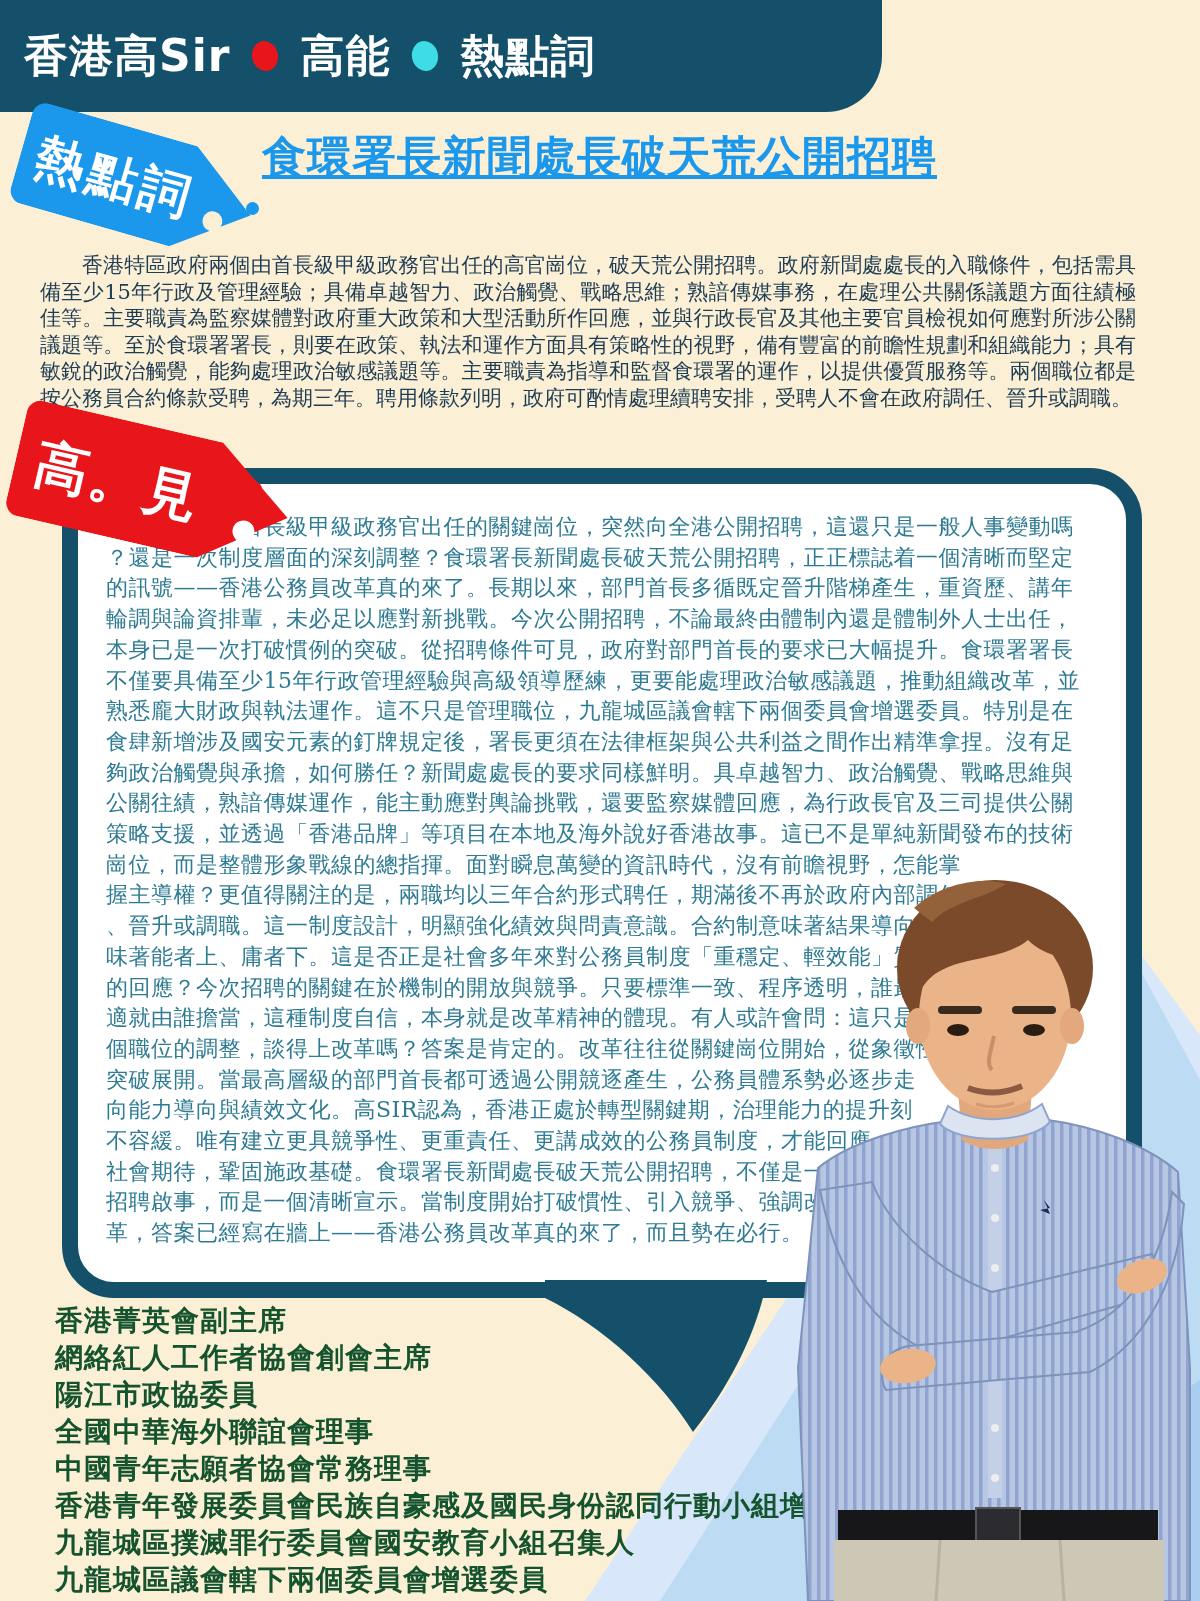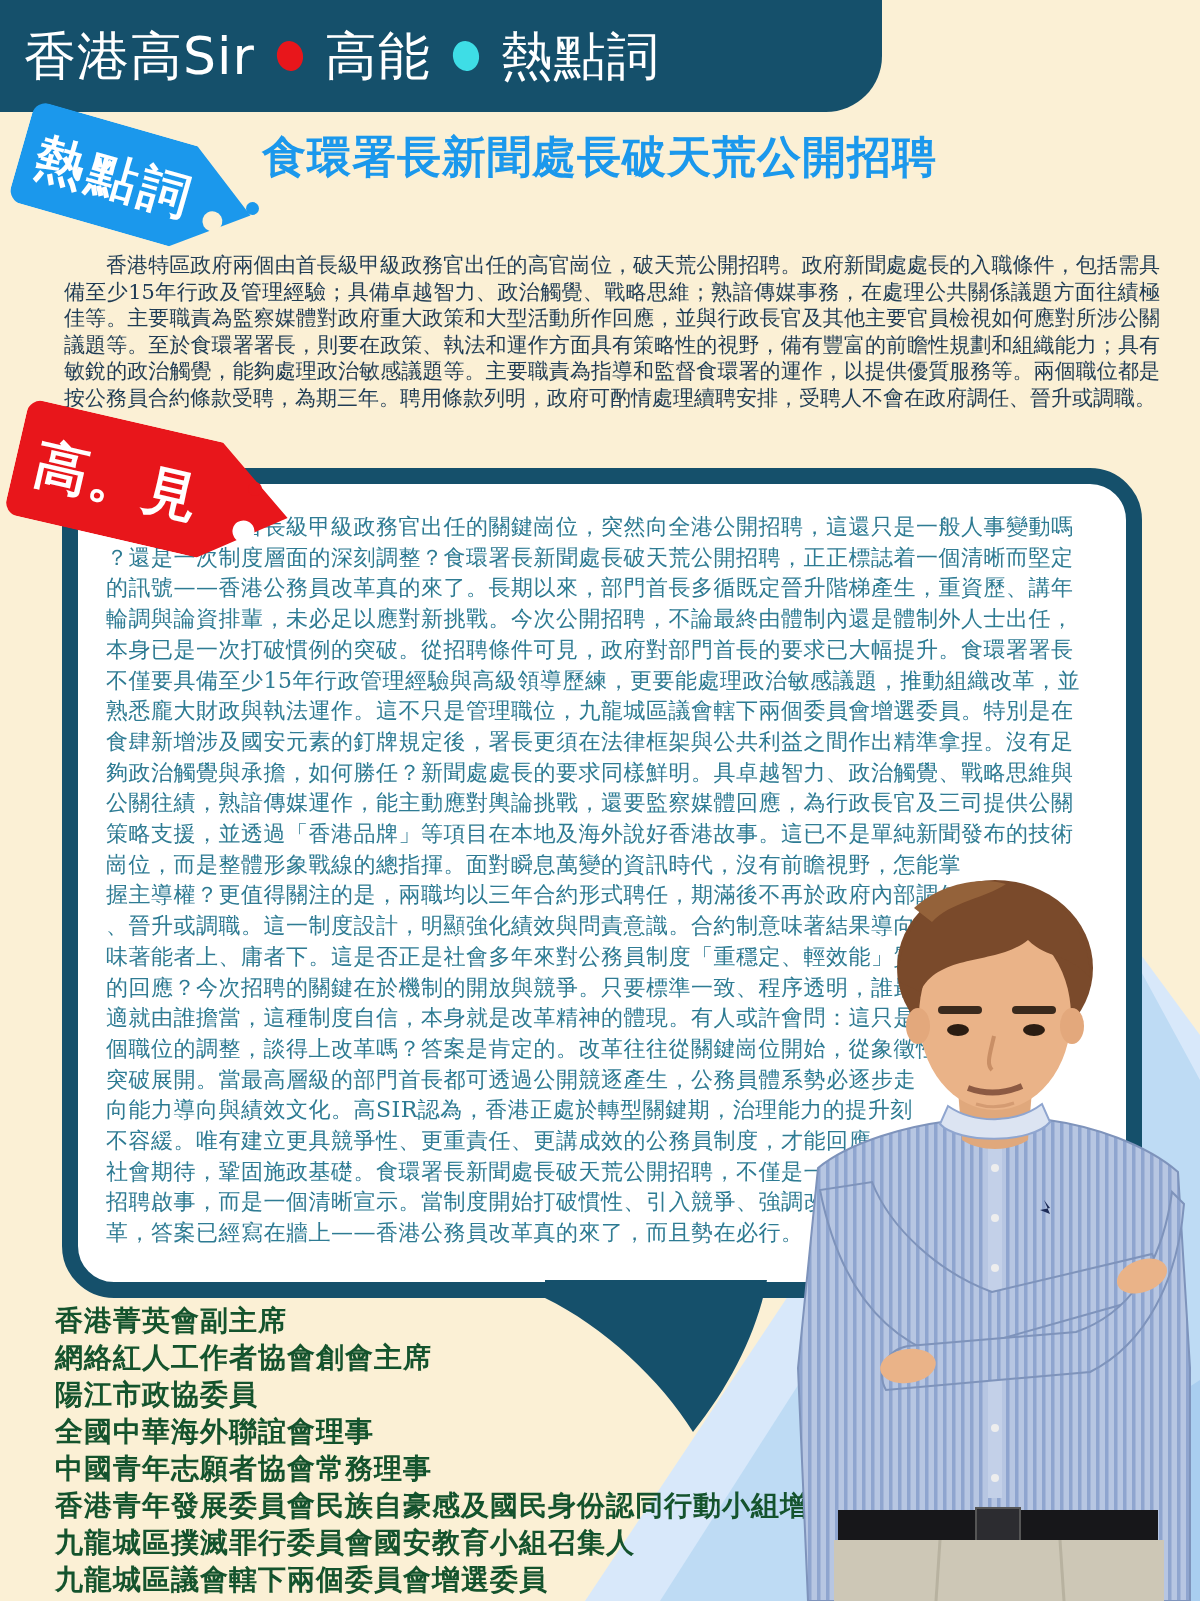--- a/index.html
+++ b/index.html
@@ -10,40 +10,40 @@
   }
   
   .bg-svg{position:absolute;left:0;top:0;width:1200px;height:1601px;z-index:0;}
   
   .header-bar{
     position:absolute;left:0;top:0;width:882px;height:112px;z-index:6;
     background:#15506B;border-bottom-right-radius:56px;
     display:flex;align-items:center;gap:22px;padding-left:24px;box-sizing:border-box;
   }
   .header-seg{
-    color:#FFFFFF;font-size:52px;font-weight:400;line-height:1;
+    color:#FFFFFF;font-size:44px;font-weight:700;line-height:1;
     letter-spacing:1px;white-space:nowrap;
   }
   .dot{width:26px;height:30px;border-radius:50%;display:inline-block;transform:rotate(-12deg);}
   .dot-red{background:#E8161B;}
   .dot-cyan{background:#3EDDE6;}
   
   .tag-wrap{position:absolute;z-index:7;}
   .hot-tag{left:36px;top:100px;transform:rotate(16deg);transform-origin:0 0;}
   .op-tag{left:30px;top:398px;transform:rotate(13deg);transform-origin:0 0;}
   .mini-dot{position:absolute;border-radius:50%;z-index:7;}
   
   .headline{
     position:absolute;left:262px;top:126px;z-index:5;
     color:#1B98EC;font-size:44px;font-weight:800;line-height:61px;
-    letter-spacing:1px;white-space:nowrap;
+    letter-spacing:1px;white-space:nowrap;text-decoration:underline;
   }
   
   .intro{
-    position:absolute;left:64px;top:252px;width:1096px;z-index:5;
+    position:absolute;left:40px;top:252px;width:1096px;z-index:5;
     font-family:"DejaVu Serif", serif;
     color:#1F3C55;font-size:21px;line-height:26.5px;
     text-align:justify;text-justify:inter-character;
     text-indent:2em;margin:0;
   }
   
   .bubble{
     position:absolute;left:62px;top:468px;width:1080px;height:830px;z-index:1;
     background:#FFFFFF;border:16px solid #15506B;border-radius:52px;
     box-sizing:border-box;padding:28px 24px 0 28px;

